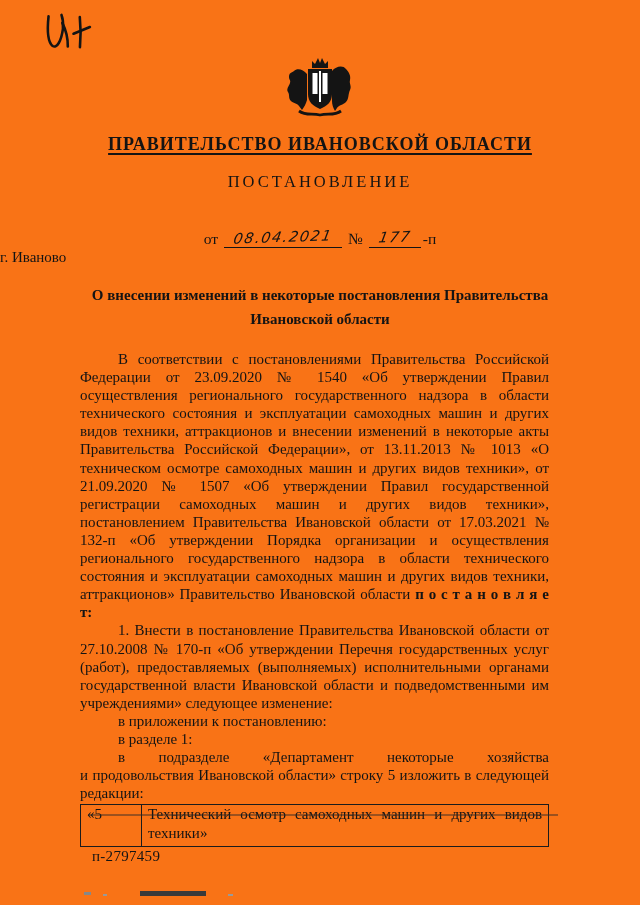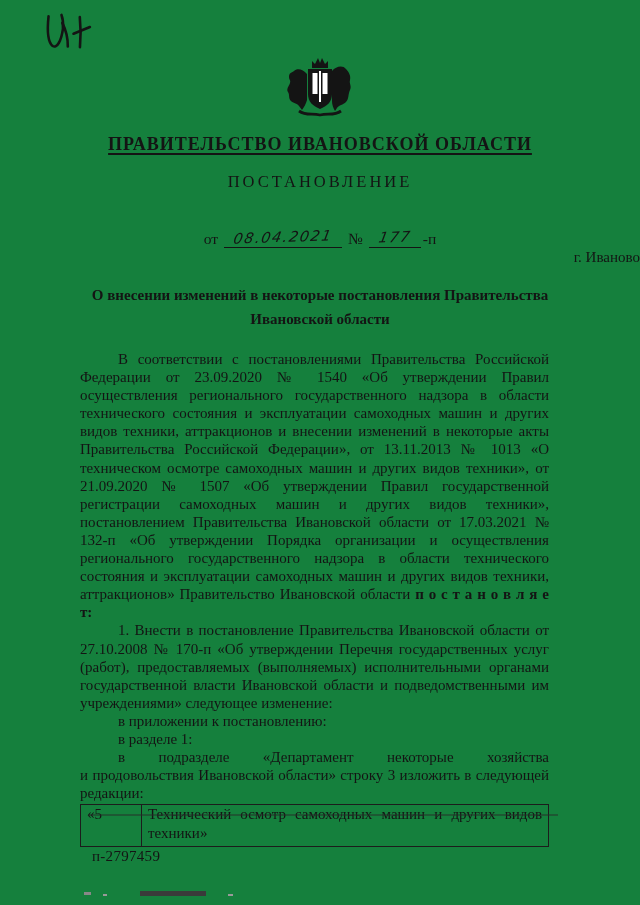--- a/index.html
+++ b/index.html
@@ -1,21 +1,21 @@
 <!DOCTYPE html>
 <html><head>
 <meta charset="utf-8">
 <style>
   html, body { margin:0; padding:0; background:#e8e8e8; }
   .page {
     position: relative;
     width: 640px;
     height: 905px;
     margin: 0 auto;
-    background: #15803d;
+    background: #f97316;
     font-family: "Liberation Serif", serif;
     color: #141414;
     overflow: hidden;
   }
   
   .hand-mark {
     position: absolute;
     left: 40px;
     top: 2px;
     transform: rotate(-6deg);
@@ -75,21 +75,21 @@
     font-style: italic;
     font-size: 14.5px;
     letter-spacing: 1.5px;
     transform: skewX(-12deg) rotate(-2deg);
   }
   .city-line {
     position: absolute;
     top: 249px;
     left: 0;
     width: 100%;
-    text-align: right;
+    text-align: left;
     font-size: 15px;
   }
   .subject {
     position: absolute;
     top: 283px;
     left: 85px;
     width: 470px;
     text-align: center;
     font-weight: bold;
     font-size: 15px;
@@ -201,21 +201,21 @@
   <div class="city-line">г. Иваново</div>
 
   <div class="subject">О внесении изменений в некоторые постановления Правительства Ивановской области</div>
 
   <div class="body-block">
     <p class="para indent justify"><span>В соответствии с постановлениями Правительства Российской Федерации от 23.09.2020 № 1540 «Об утверждении Правил осуществления регионального государственного надзора в области технического состояния и эксплуатации самоходных машин и других видов техники, аттракционов и внесении изменений в некоторые акты Правительства Российской Федерации», от 13.11.2013 № 1013 «О техническом осмотре самоходных машин и других видов техники», от 21.09.2020 № 1507 «Об утверждении Правил государственной регистрации самоходных машин и других видов техники», постановлением Правительства Ивановской области от 17.03.2021 № 132-п «Об утверждении Порядка организации и осуществления регионального государственного надзора в области технического состояния и эксплуатации самоходных машин и других видов техники, аттракционов» Правительство Ивановской области </span><span class="verb">п о с т а н о в л я е т:</span></p>
     <p class="para indent justify">1. Внести в постановление Правительства Ивановской области от 27.10.2008 № 170-п «Об утверждении Перечня государственных услуг (работ), предоставляемых (выполняемых) исполнительными органами государственной власти Ивановской области и подведомственными им учреждениями» следующее изменение:</p>
     <p class="para indent">в приложении к постановлению:</p>
     <p class="para indent">в разделе 1:</p>
     <p class="para stretch">в подразделе «Департамент некоторые хозяйства</p>
-    <p class="para justify">и продовольствия Ивановской области» строку 3 изложить в следующей редакции:</p>
+    <p class="para justify">и продовольствия Ивановской области» строку 5 изложить в следующей редакции:</p>
 
     <table class="doc-table">
       <tbody>
         <tr>
           <td class="col-num">«5</td>
           <td class="col-text">Технический осмотр самоходных машин и других видов техники»</td>
         </tr>
       </tbody>
     </table>
   </div>

